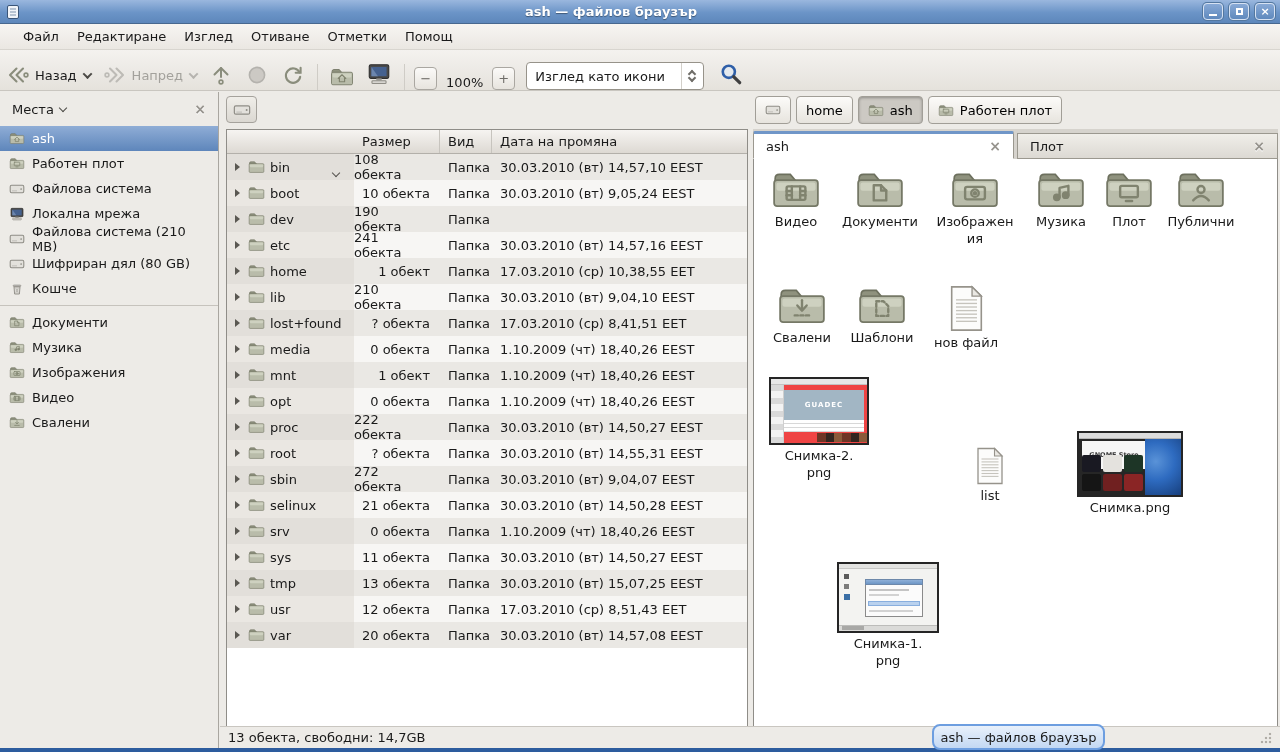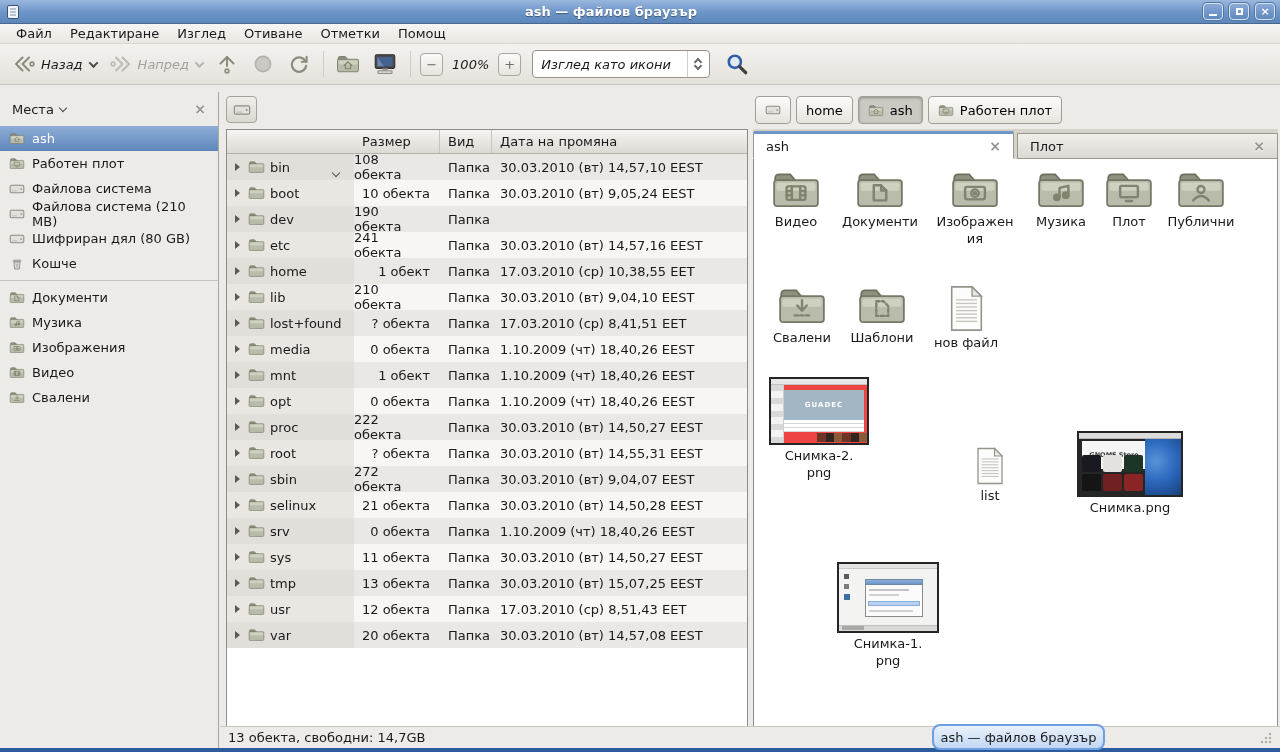--- a/index.html
+++ b/index.html
@@ -15,25 +15,25 @@
   .titlebar { height:24px; display:flex; align-items:center; padding:0 5px; gap:4px;
     background:linear-gradient(#9ab7de,#6b94c7 55%,#5d87bb); border-bottom:1px solid #47688f; }
   .title { flex:1; text-align:center; color:#fff; font-weight:bold; text-shadow:0 1px 1px rgba(0,0,0,.4); }
   .winbtn { width:20px; height:17px; border-radius:4px; margin-left:2px;
     background:linear-gradient(#88a9d6,#5f89bd); border:1px solid #d7e2f2; box-shadow:0 0 0 1px #53779f;
     color:#fff; display:flex; align-items:center; justify-content:center; font-size:11px; line-height:1; font-weight:bold; }
   .winbtn .mini { width:8px; height:2px; background:#fff; margin-top:6px; }
   .winbtn .maxi { width:7px; height:7px; border:2px solid #fff; }
 
   
-  .menubar { height:20px; display:flex; align-items:center; padding:0 7px;
+  .menubar { height:26px; display:flex; align-items:center; padding:0 14px;
     background:linear-gradient(#f7f5f2,#eae7e2); border-bottom:1px solid #d8d5cf; }
   .menu-item { padding:3px 9px; border-radius:3px; }
-  .toolbar { height:41px; display:flex; align-items:center; padding:0 6px;
-    background:linear-gradient(#f4f2ef,#e5e2dc); border-bottom:1px solid #c9c6c0;font-style:italic; }
+  .toolbar { height:41px; display:flex; align-items:flex-end; padding:0 0;
+    background:linear-gradient(#f4f2ef,#e5e2dc); border-bottom:1px solid #c9c6c0; }
   .tbtn { display:flex; align-items:center; gap:5px; padding:3px 6px; border-radius:3px; }
   .tbtn.disabled { color:#a3a19c; }
   .chev { width:7px; height:7px; border-right:2px solid #4c4a46; border-bottom:2px solid #4c4a46;
     transform:rotate(45deg) translate(-1px,-1px); margin-left:2px; }
   .tbtn.disabled .chev { border-color:#b6b4af; }
   .tsep { width:1px; height:26px; background:#cfccc6; margin:0 6px; flex:none; }
   .zoombtn { width:23px; height:23px; border:1px solid #aaa7a1; border-radius:4px; margin:0 3px;
     background:linear-gradient(#fbfaf8,#e7e4de); color:#6f6d68; display:flex; align-items:center; justify-content:center;
     font-size:13px; line-height:1; }
   .zoomlbl { padding:0 6px; }
@@ -316,20 +316,32 @@
               <rect x="1.8" y="6.5" width="20.4" height="11" rx="2" fill="#e3e1dc" stroke="#8f8d86" stroke-width="1.6"></rect>
               <circle cx="18.2" cy="12" r="1.3" fill="#8f8d86"></circle>
               <line x1="4.5" y1="14.8" x2="12" y2="14.8" stroke="#b8b6b0" stroke-width="1.2"></line>
             </svg>
           </span>
           <span>Файлова система</span>
         </div>
         <div class="side-item">
           <span class="icon">
             <svg width="16" height="16" viewBox="0 0 24 24">
+              <rect x="3" y="3.5" width="18" height="12.5" rx="1.4" fill="#4a4a4a" stroke="#2e2e2e"></rect>
+              <rect x="5" y="5.5" width="14" height="8.5" fill="#45618f"></rect>
+              <path d="M5 5.5 l6 8.5 h-6 z" fill="#6c86ae"></path>
+              <rect x="9.5" y="16" width="5" height="2" fill="#9b9994"></rect>
+              <rect x="5.5" y="18.2" width="13" height="2.6" rx="0.8" fill="#d6d4cf" stroke="#8f8d86" stroke-width="1"></rect>
+            </svg>
+          </span>
+          <span>Локална мрежа</span>
+        </div>
+        <div class="side-item">
+          <span class="icon">
+            <svg width="16" height="16" viewBox="0 0 24 24">
               <rect x="1.8" y="6.5" width="20.4" height="11" rx="2" fill="#e3e1dc" stroke="#8f8d86" stroke-width="1.6"></rect>
               <circle cx="18.2" cy="12" r="1.3" fill="#8f8d86"></circle>
               <line x1="4.5" y1="14.8" x2="12" y2="14.8" stroke="#b8b6b0" stroke-width="1.2"></line>
             </svg>
           </span>
           <span>Файлова система (210 MB)</span>
         </div>
         <div class="side-item">
           <span class="icon">
             <svg width="16" height="16" viewBox="0 0 24 24">

